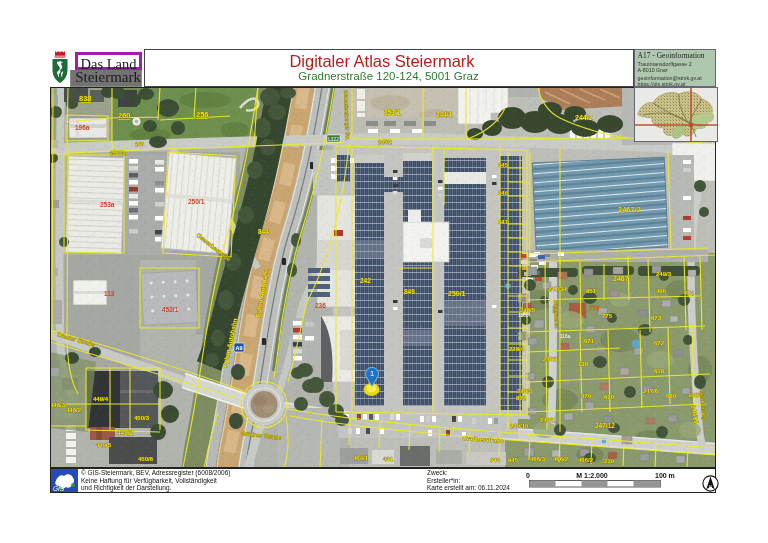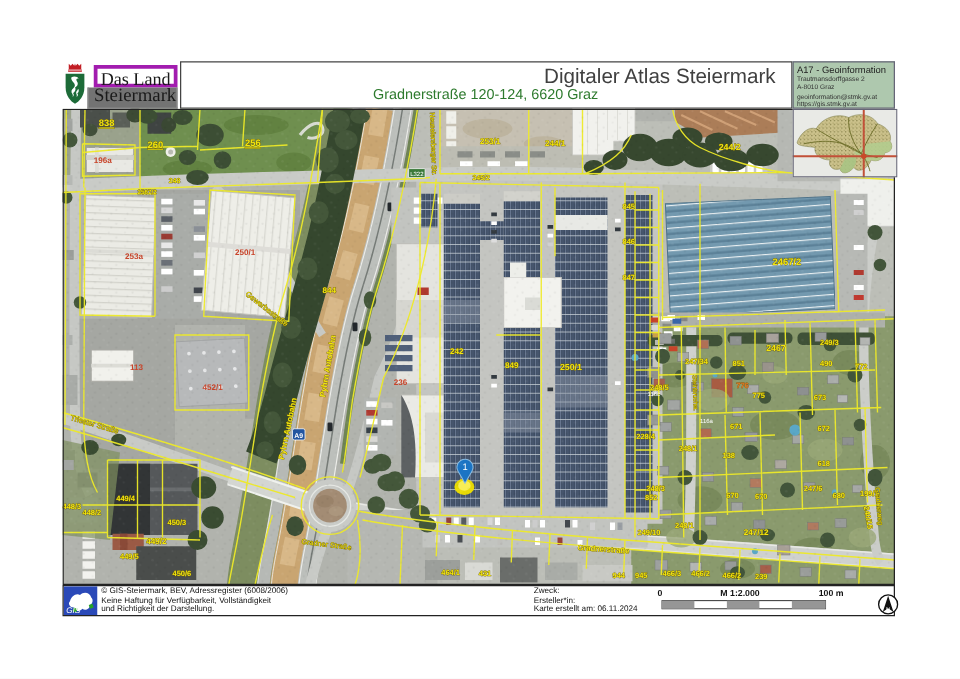--- a/index.html
+++ b/index.html
@@ -18,26 +18,26 @@
   <path d="M7,12 C9,10.5 12,11 13,13 C11.5,12.5 10.5,13.5 11.5,15 C13,17 12,19 10,20 C11,21.5 10,23.5 8.5,24.5 C9.5,25.5 9,27 8,27.5 C9,25.8 7.5,25 7.2,23.5 C6.8,21.8 8.5,20.8 9.5,19.5 C10.3,18.4 9.8,17 8.8,16 C7.6,14.8 6.8,13.2 7,12 Z" fill="#ffffff"></path>
   <path d="M12.5,21 C13.5,22 13,24 11.8,24.6 C12.8,25.4 12.4,27 11.2,27.4 C12,26 10.8,25.2 10.9,24 C11,22.8 12.2,22.2 12.5,21 Z" fill="#ffffff"></path>
 </svg>
 
 <div class="abs" style="left:75px;top:51.5px;width:67px;height:18.5px;border:3px solid #a21caf;background:#fff;font-family:'Liberation Serif',serif;font-size:14.5px;color:#1a1a1a;text-align:center;line-height:18px;">Das&nbsp;Land</div>
 
 <div class="abs" style="left:70px;top:70px;width:72px;height:16.5px;border:1px solid #8a8a8a;border-top:none;background:#737373;font-family:'Liberation Serif',serif;font-size:15px;color:#1a1a1a;text-align:right;line-height:15px;">Steiermark</div>
 
 <div class="abs" style="left:143.5px;top:48.5px;width:490px;height:38.5px;border:1px solid #444;background:#fff;"></div>
 
-<div class="abs" style="left:143.5px;top:52px;width:477px;text-align:right;font-size:16.5px;color:#404040;">Digitaler Atlas Steiermark</div>
-
-<div class="abs" style="left:143.5px;top:70px;width:490px;text-align:center;font-size:11.5px;color:#2d7a2d;">Gradnerstraße 120-124, 6620 Graz</div>
+<div class="abs" style="left:143.5px;top:52px;width:477px;text-align:center;font-size:16.5px;color:#b91c1c;">Digitaler Atlas Steiermark</div>
+
+<div class="abs" style="left:143.5px;top:70px;width:490px;text-align:center;font-size:11.5px;color:#2d7a2d;">Gradnerstraße 120-124, 5001 Graz</div>
 
 <div class="abs" style="left:633.5px;top:48.5px;width:82.5px;height:38.5px;border:1px solid #667;background:#aec8ae;overflow:hidden;">
-  <div style="margin:1.5px 0 0 3px;font-size:7.5px;color:#222;">A17 - Geoinformation</div>
+  <div style="margin:1.5px 0 0 3px;font-size:7.5px;color:#222;font-family:Liberation Serif, serif;">A17 - Geoinformation</div>
   <div style="margin:0.5px 0 0 3px;font-size:5.3px;color:#333;line-height:6px;">Trautmansdorffgasse 2<br>A-8010 Graz</div>
   <div style="margin:2.5px 0 0 3px;font-size:5.3px;color:#333;line-height:6px;">geoinformation@stmk.gv.at<br>https://gis.stmk.gv.at</div>
 </div>
 
 <svg id="map" class="abs" style="left:50px;top:87px" width="666" height="381" viewBox="50 87 666 381">
 <defs>
   <pattern id="solar" width="4" height="7" patternUnits="userSpaceOnUse">
     <rect width="4" height="7" fill="#3f4e64"></rect>
     <rect x="0" width="0.9" height="7" fill="#65748d"></rect>
     <rect x="2" width="0.7" height="7" fill="#4f5e78"></rect>

